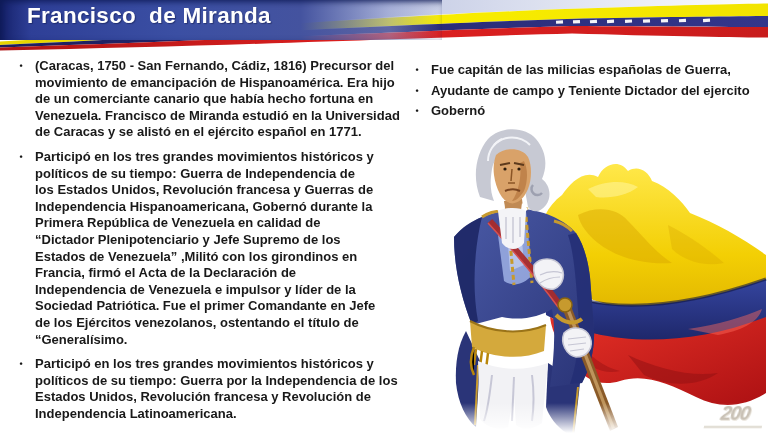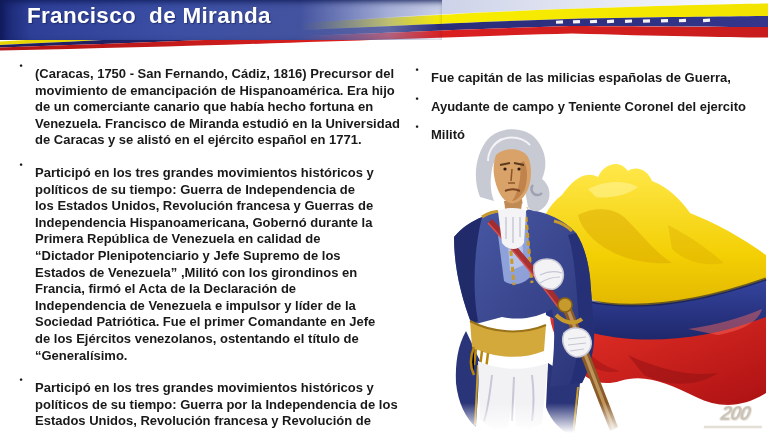--- a/index.html
+++ b/index.html
@@ -34,21 +34,21 @@
   .left-col  { left:16px;  top:58px; width:392px; }
   .right-col { left:412px; top:62px; width:354px; }
   .bullet-row { display:flex; gap:9px; margin-bottom:8px; }
   .right-col .bullet-row { margin-bottom:4px; }
   .bullet-dot {
     flex:0 0 10px; font-size:9px; line-height:16.6px;
     color:#191919; text-align:center; font-weight:bold;
   }
   .bullet-text {
     font-size:13px; line-height:16.6px; font-weight:bold;
-    color:#191919; white-space:pre-line;margin-top:8px;
+    color:#191919; white-space:pre-line;
   }
 
   
   .portrait-svg { position:absolute; left:428px; top:125px; width:340px; height:308px; display:block; }
 
   
   .logo {
     position:absolute; left:706px; top:402px; width:58px; height:26px;
     font-size:19px; font-weight:bold; font-style:italic;
     color:#b7ad9d; letter-spacing:-1px;
@@ -146,25 +146,25 @@
     </div>
   </div>
 
   <div class="text-col right-col">
     <div class="bullet-row">
       <span class="bullet-dot">•</span>
       <p class="bullet-text">Fue capitán de las milicias españolas de Guerra,</p>
     </div>
     <div class="bullet-row">
       <span class="bullet-dot">•</span>
-      <p class="bullet-text">Ayudante de campo y Teniente Coronel del ejercito</p>
-    </div>
-    <div class="bullet-row">
-      <span class="bullet-dot">•</span>
-      <p class="bullet-text">Militó</p>
+      <p class="bullet-text">Ayudante de campo y Teniente Dictador del ejercito</p>
+    </div>
+    <div class="bullet-row">
+      <span class="bullet-dot">•</span>
+      <p class="bullet-text">Gobernó</p>
     </div>
   </div>
 
   <svg class="portrait-svg" viewBox="0 0 340 308" aria-hidden="true">
     <defs>
       <linearGradient id="coatG" x1="0" y1="0" x2="1" y2="1">
         <stop offset="0" stop-color="#4a5aa6"></stop>
         <stop offset="1" stop-color="#2a3477"></stop>
       </linearGradient>
       <linearGradient id="fYelG" x1="0" y1="0" x2="0" y2="1">

